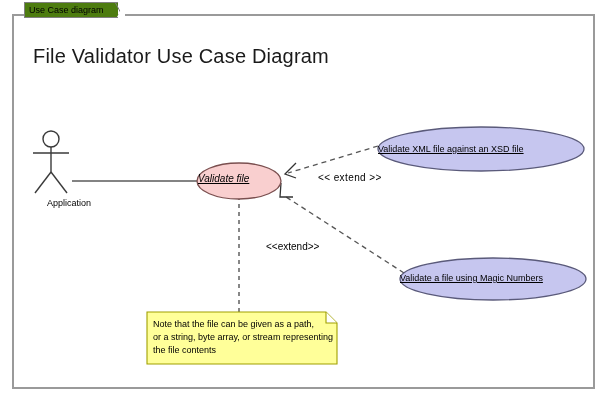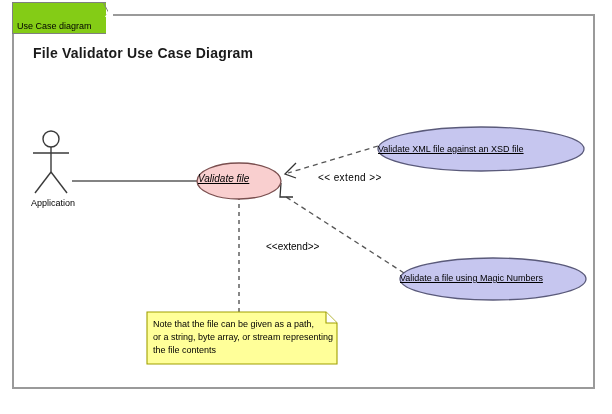--- a/index.html
+++ b/index.html
@@ -23,28 +23,28 @@
     width: 583px;
     height: 375px;
     background: #ffffff;
     border: 2px solid #9a9a9a;
     box-sizing: border-box;
   }
 
   
   #diagram-tab {
     position: absolute;
-    left: 12px;
+    left: 24px;
     top: 2px;
     height: 14px;
-    background: #84cc16;
+    background: #4d7c0f;
     border-left: 1px solid #808080;
     border-top: 1px solid #808080;
     border-bottom: 1px solid #808080;
-    padding: 16px 14px 0 4px;
+    padding: 0 14px 0 4px;
     font-size: 9px;
     line-height: 14px;
     color: #000000;
     white-space: nowrap;
     z-index: 6;
   }
   #diagram-tab::after {
     content: "";
     position: absolute;
     right: -7px;
@@ -63,25 +63,24 @@
     height: 16px;
     overflow: hidden;
   }
   #diagram-tab-edge svg { display: block; }
 
   
   #diagram-title {
     position: absolute;
     left: 33px;
     top: 45px;
-    font-size: 14px;
+    font-size: 20px;
     color: #1a1a1a;
     white-space: nowrap;
     letter-spacing: 0.2px;
-    font-weight: bold;
   }
 
   
   #canvas {
     position: absolute;
     left: 0;
     top: 0;
     width: 612px;
     height: 414px;
     pointer-events: none;
@@ -115,21 +114,21 @@
     width: 218px;
     font-size: 9px;
     margin-top: 9px;
   }
 
   #actor-label {
     position: absolute;
     left: 15px;
     top: 198px;
     width: 76px;
-    text-align: center;
+    text-align: right;
     font-size: 9px;
     color: #000000;
   }
 
   .stereotype-label {
     position: absolute;
     font-size: 10px;
     color: #000000;
     white-space: nowrap;
   }

